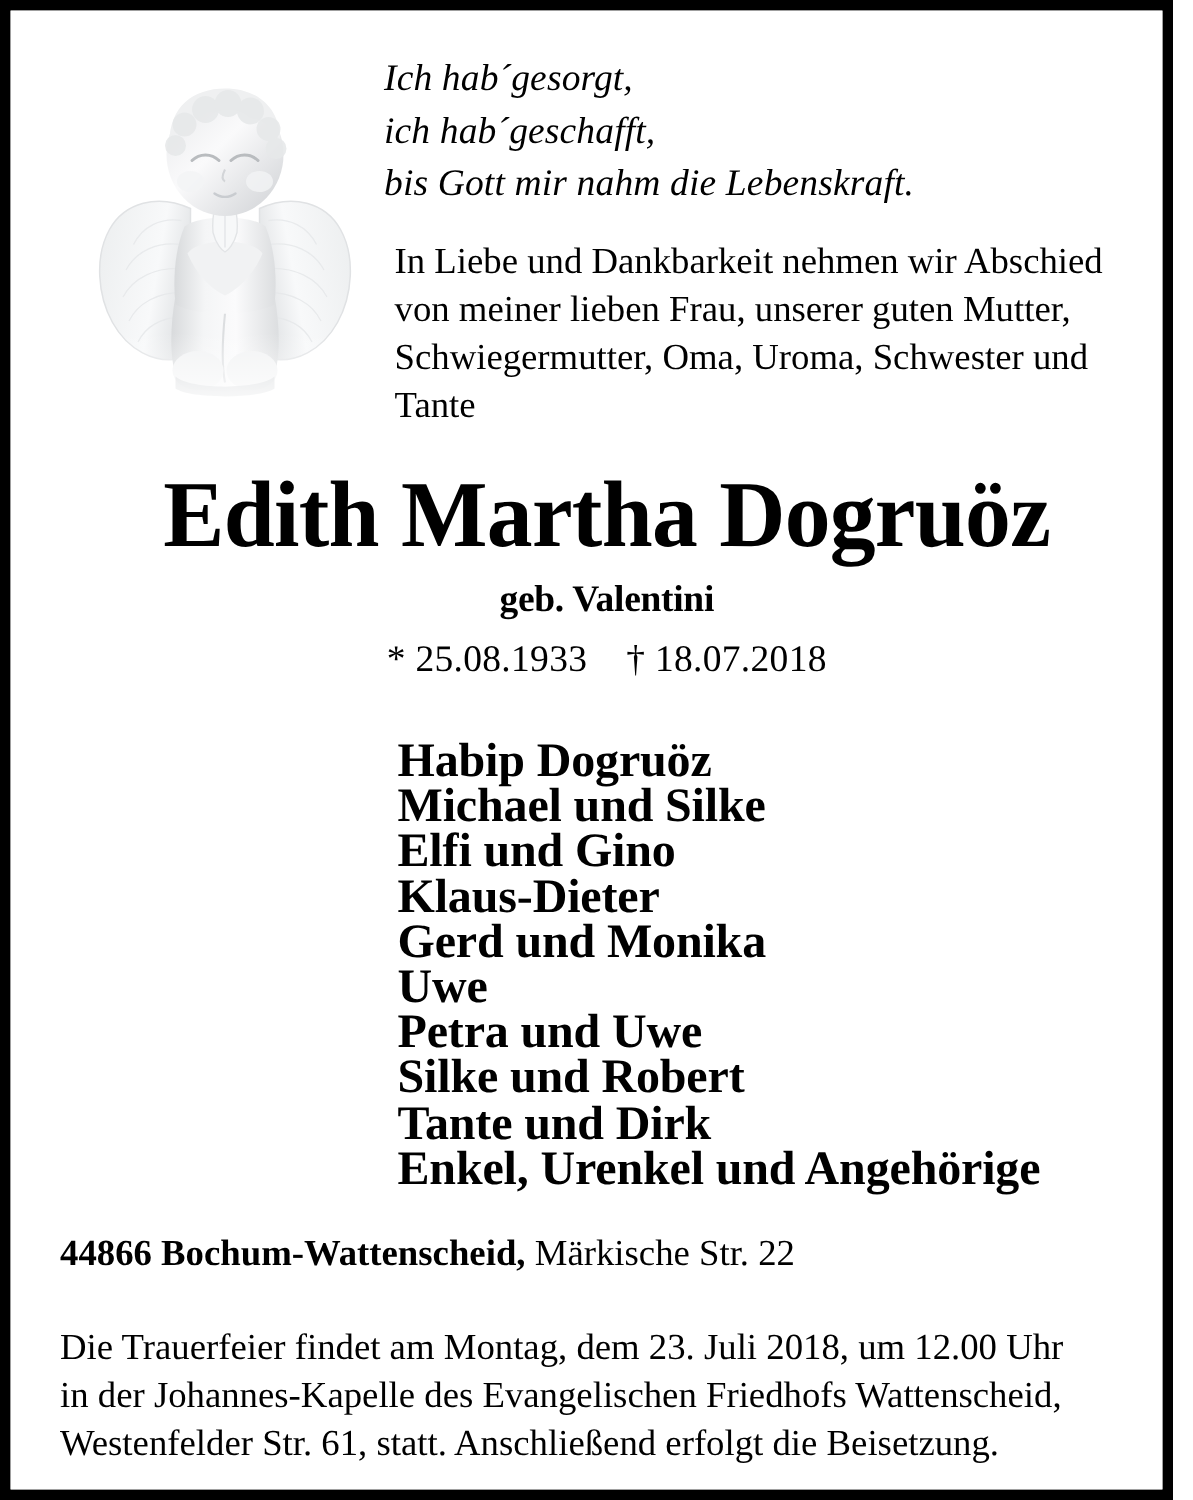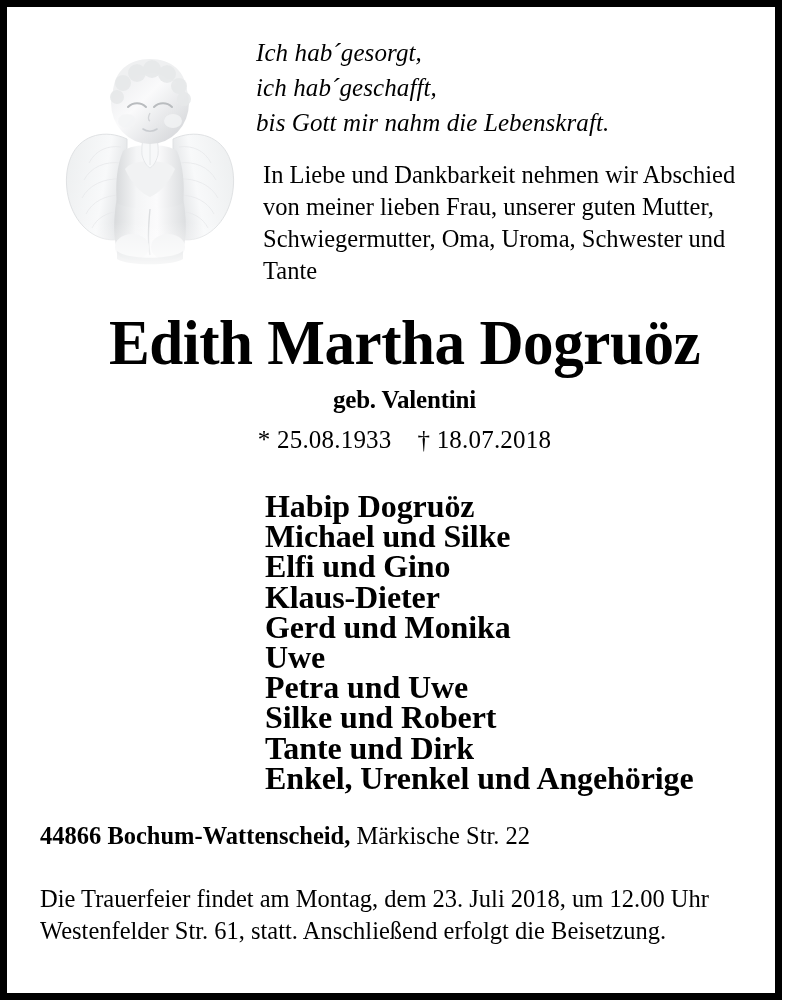--- a/index.html
+++ b/index.html
@@ -287,17 +287,18 @@
       <div class="mourner">Tante und Dirk</div>
       <div class="mourner">Enkel, Urenkel und Angehörige</div>
     </div>
 
     <div class="address">
       <span class="city">44866 Bochum-Wattenscheid,</span><span class="street"> Märkische Str. 22</span>
     </div>
 
     <div class="details">
       <div>Die Trauerfeier findet am Montag, dem 23. Juli 2018, um 12.00 Uhr</div>
+      <div>in der Johannes-Kapelle des Evangelischen Friedhofs Wattenscheid,</div>
       <div class="last-line">Westenfelder Str. 61, statt. Anschließend erfolgt die Beisetzung.</div>
     </div>
 
   </div>
 </div>
 
 </body></html>

